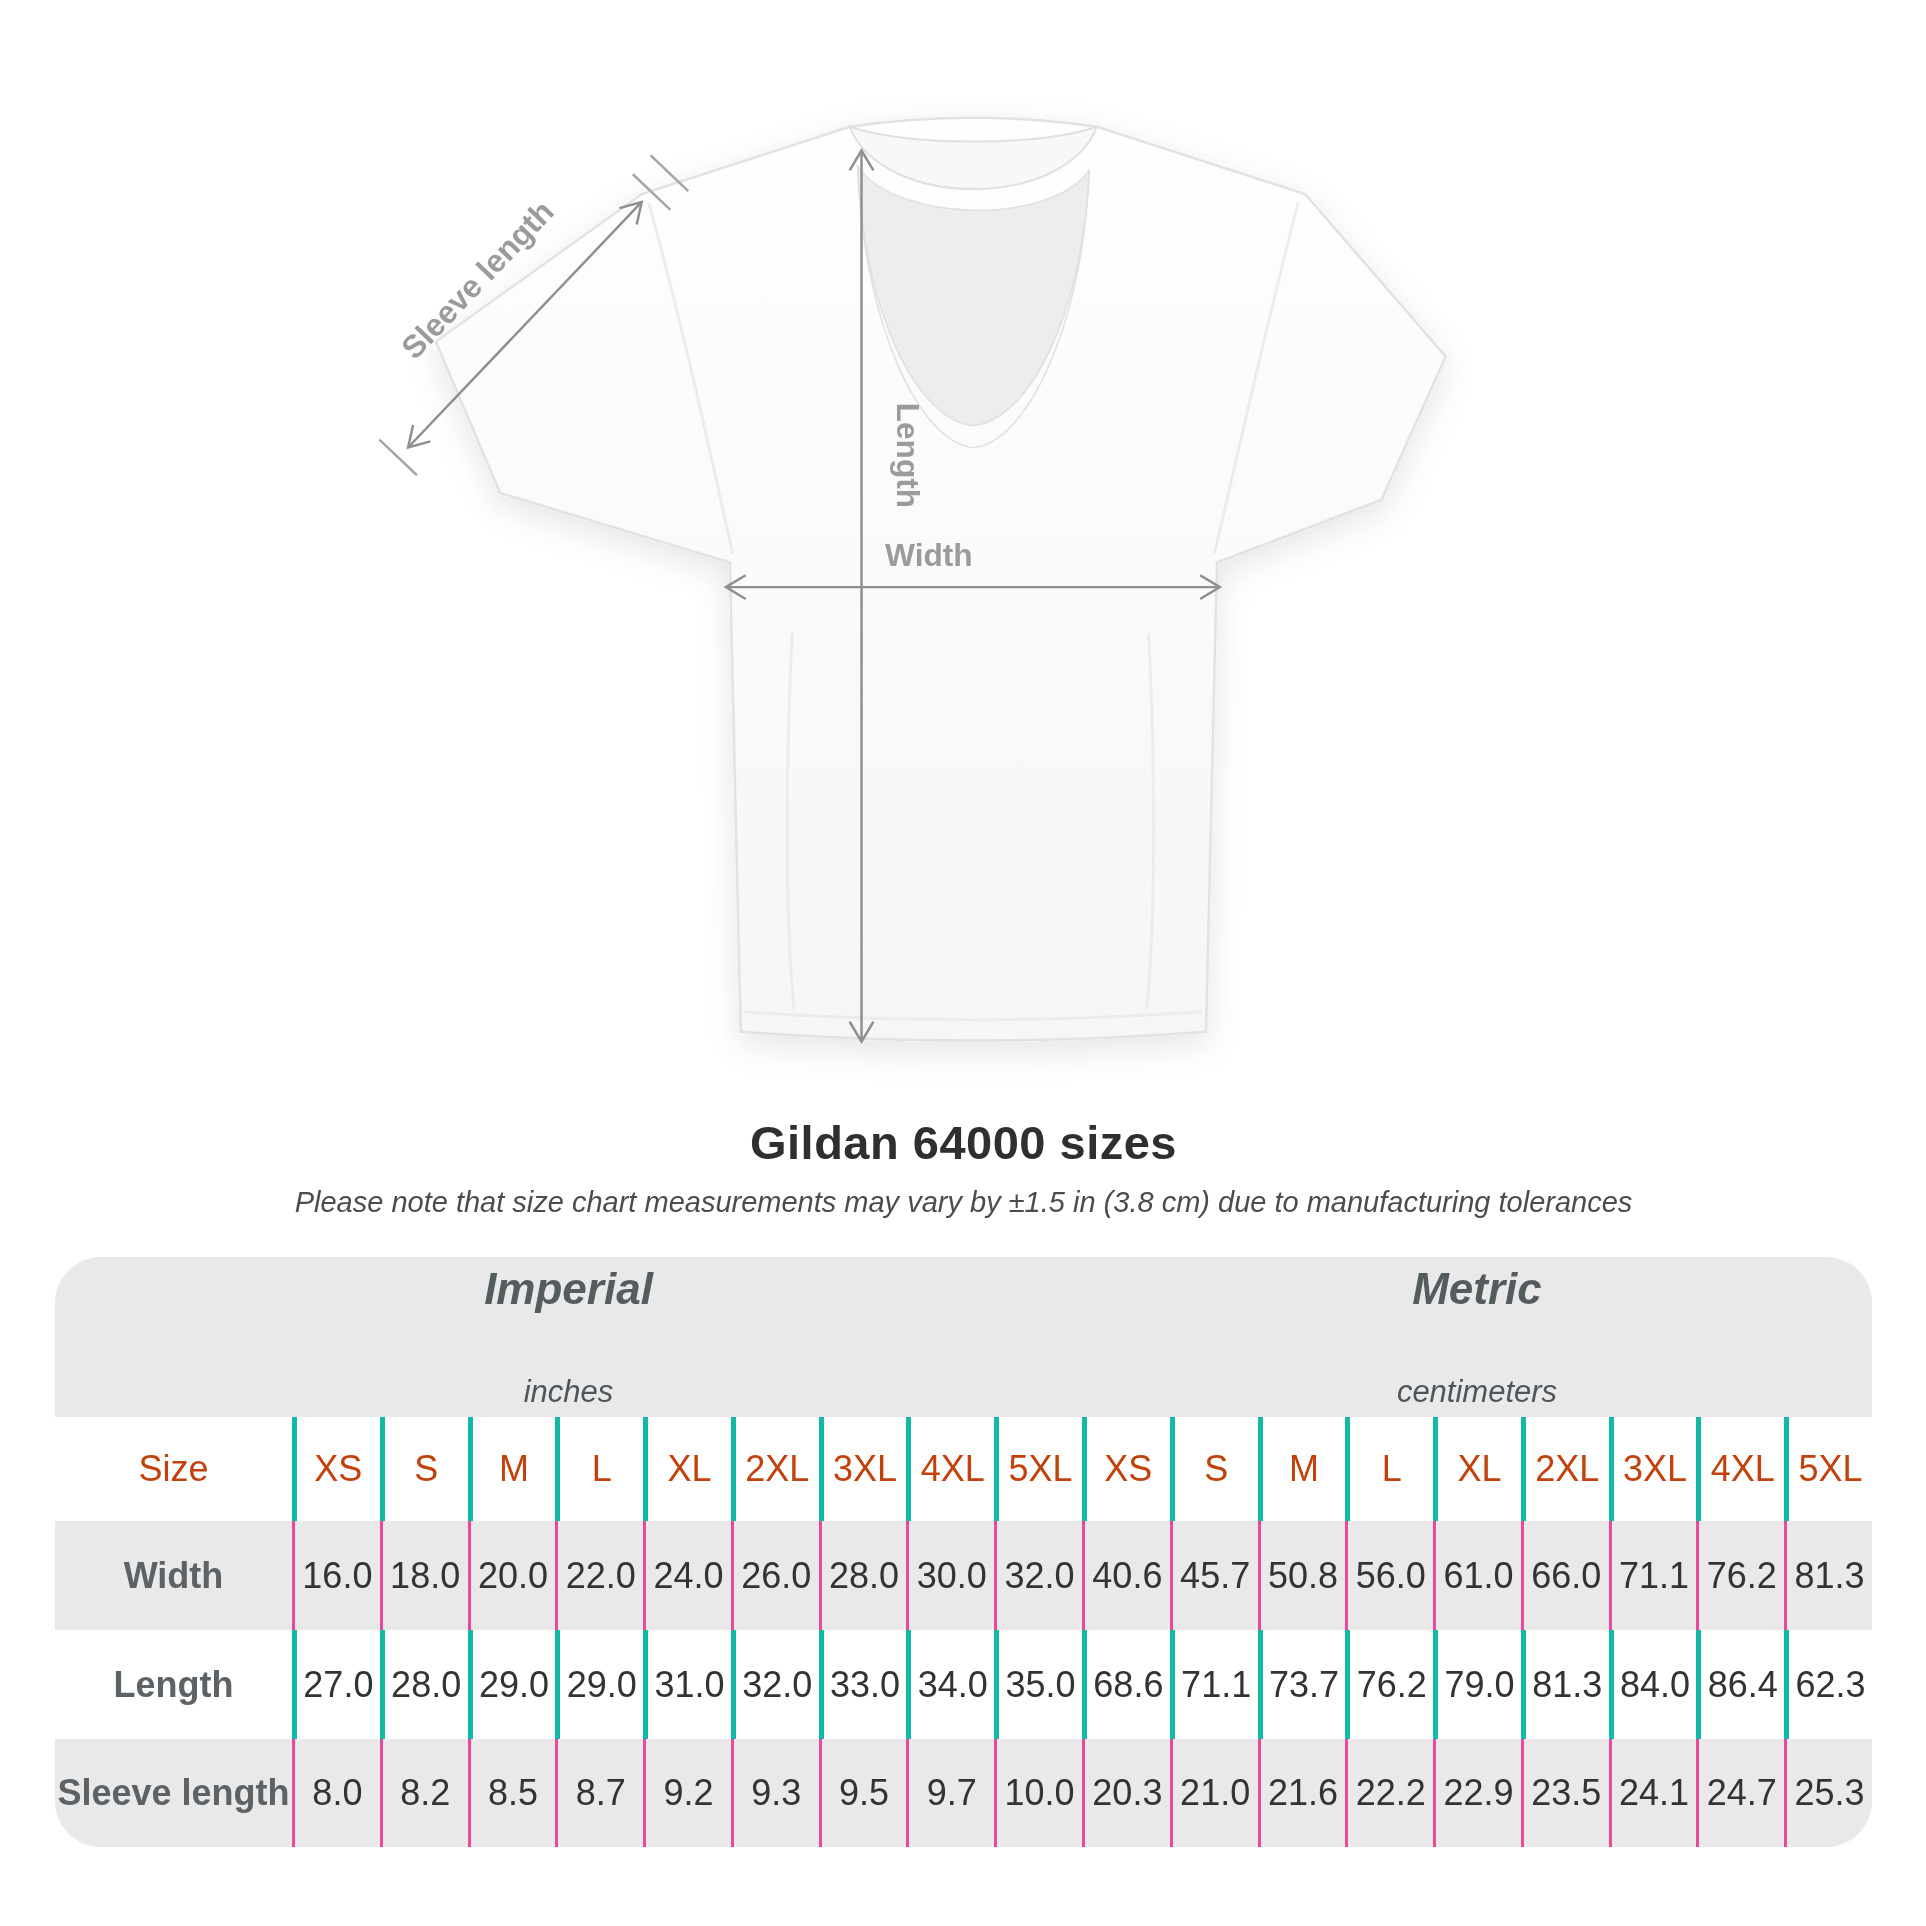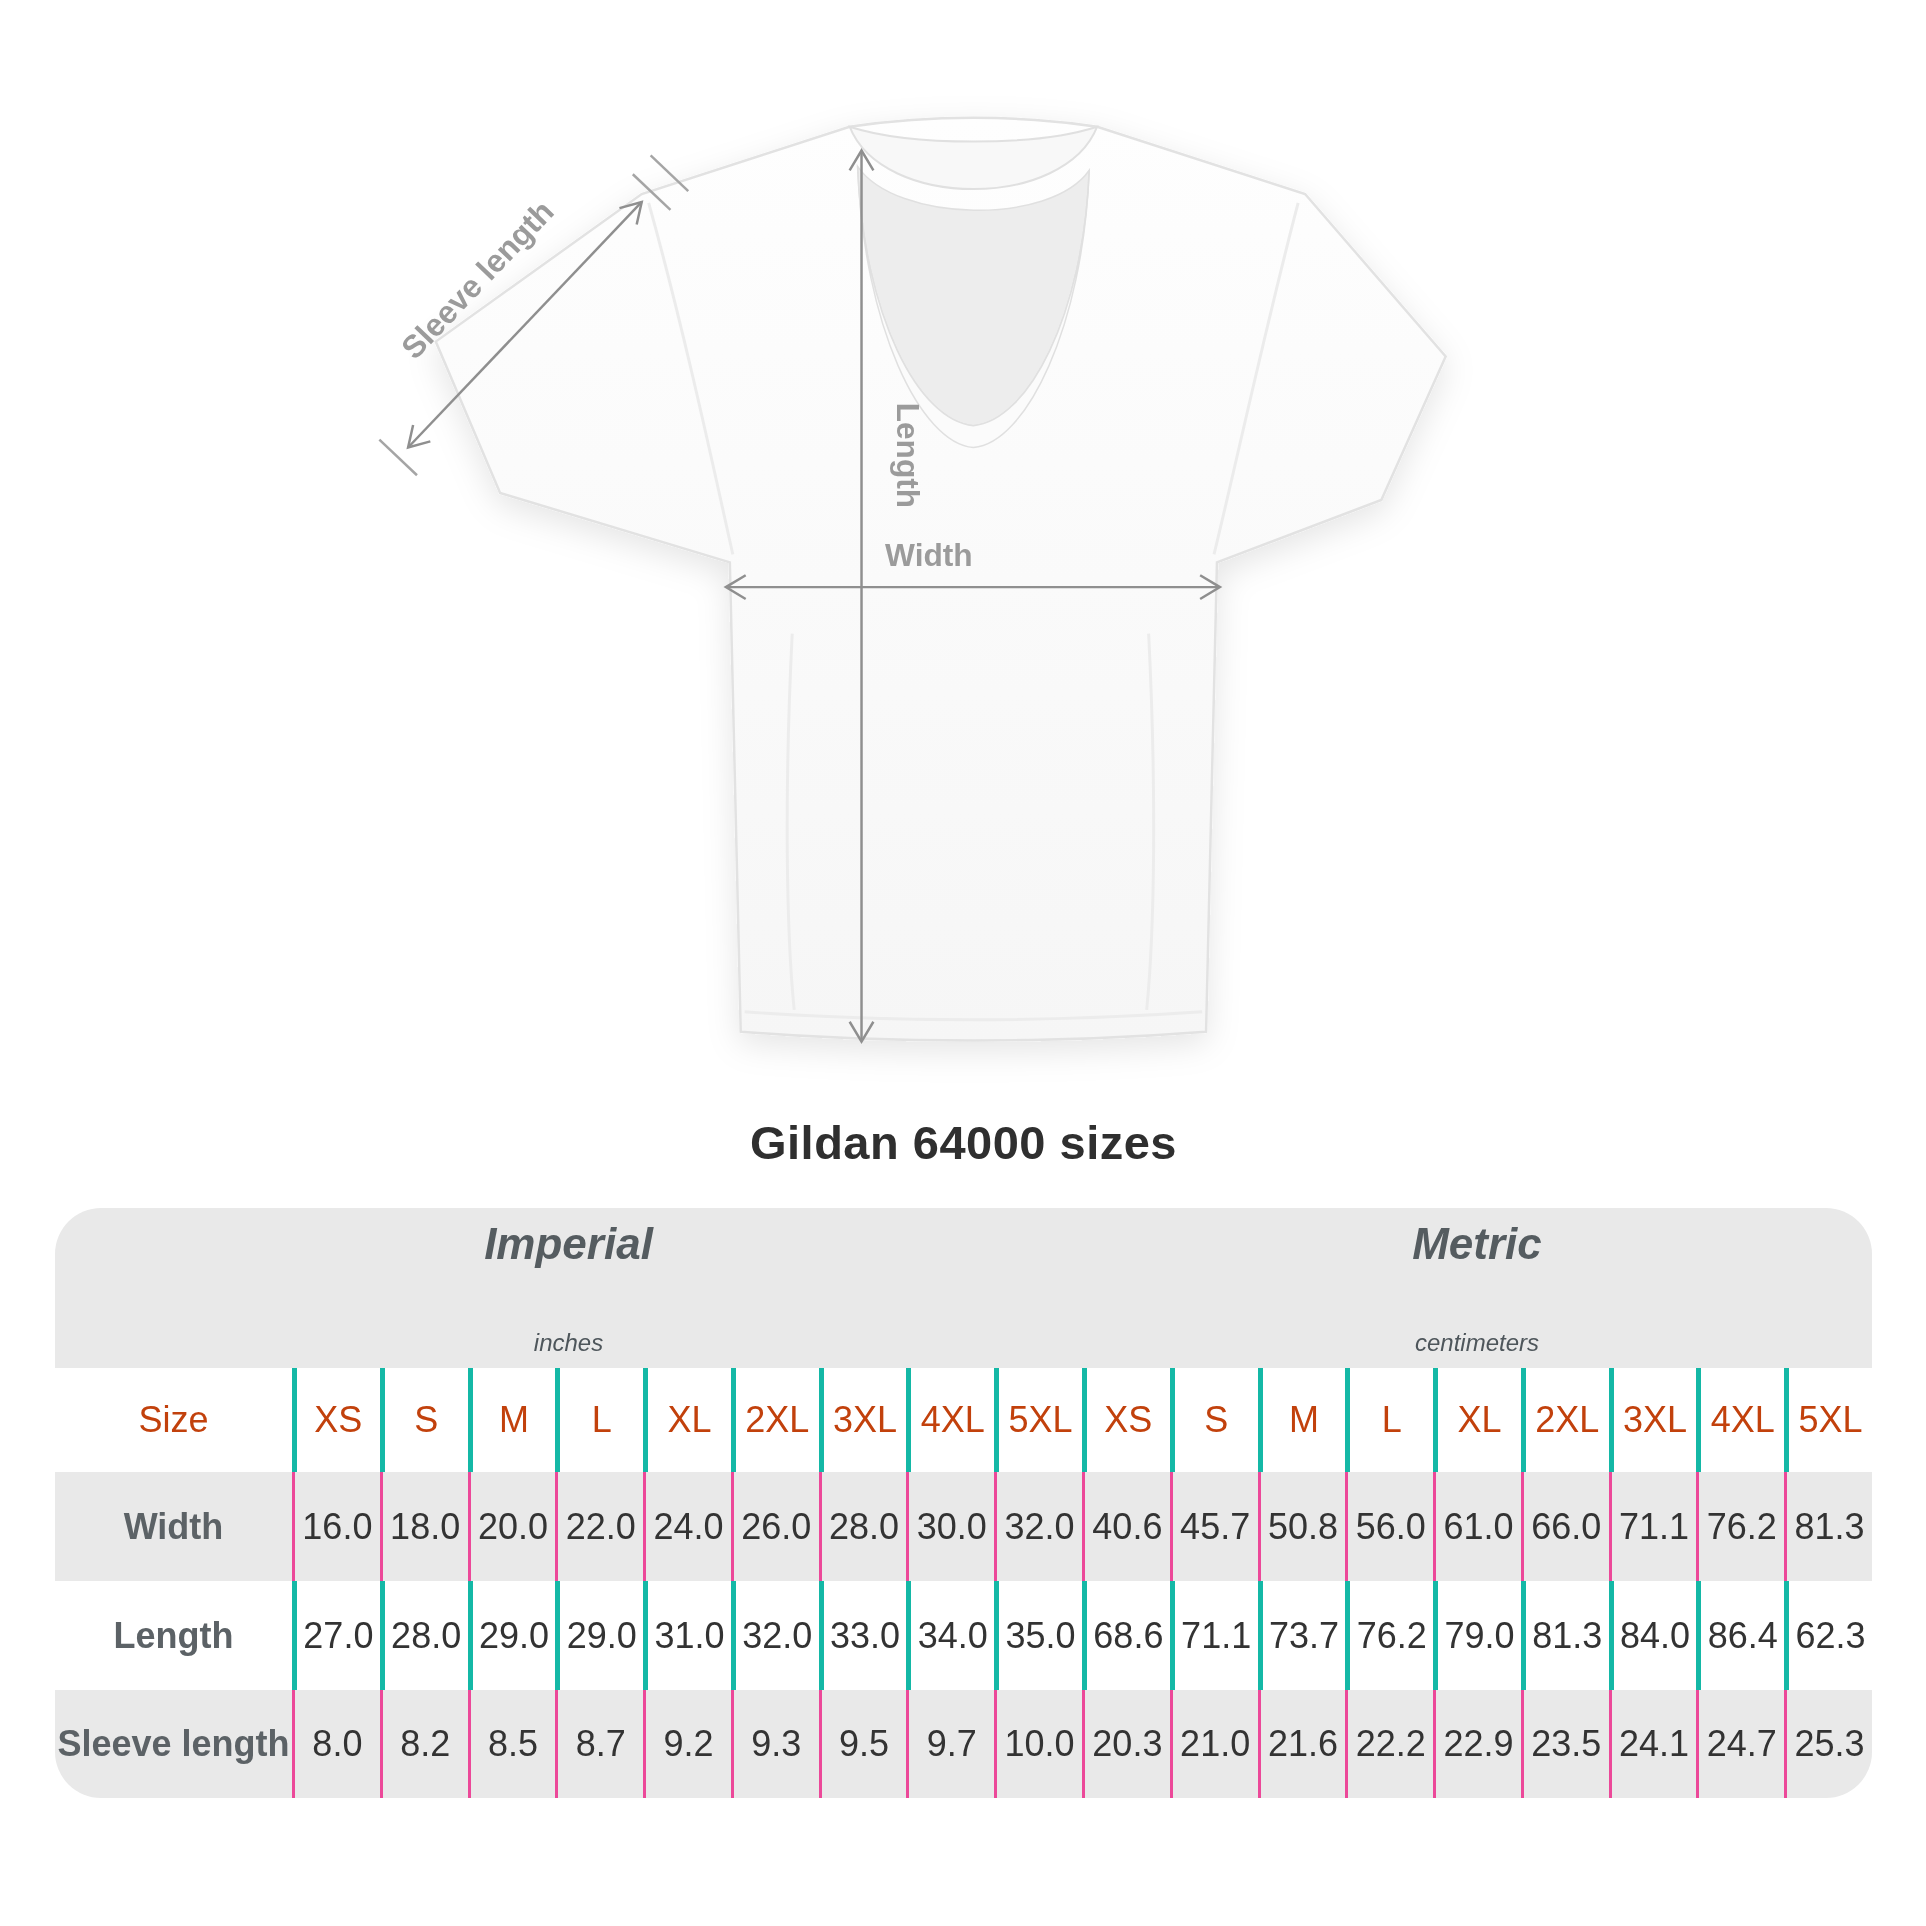--- a/index.html
+++ b/index.html
@@ -20,21 +20,21 @@
     width:1817px;margin:38px auto 0 auto;
     border-radius:46px;overflow:hidden;background:#ffffff;
     display:grid;
     grid-template-columns:237px repeat(18,1fr);
     grid-template-rows:160px 104px 109px 109px 108px;
   }
   .band{background:#e9e9e9;display:flex;flex-direction:column;align-items:center;justify-content:center;gap:36px;}
   .band-imperial{grid-column:1 / 11;}
   .band-metric{grid-column:11 / 20;}
   .gname{font-size:44px;font-weight:bold;font-style:italic;color:#555c60;}
-  .gunit{margin-top:24px;font-size:24px;font-style:italic;color:#4e565b;}
+  .gunit{margin-top:24px;font-size:31px;font-style:italic;color:#4e565b;}
 
   .cell{display:flex;align-items:center;justify-content:center;font-size:36px;color:#333333;background:#ffffff;}
   .hdr{font-weight:normal;color:#c2410c;}
   .rl{font-weight:bold;color:#5c6266;}
   .g{background:#e9e9e9;}
   .sep{border-left:5px solid #14b8a6;}
   .wsep{border-left:3px solid #ec4899;}
 </style>
 </head>
 <body>
@@ -128,20 +128,21 @@
       </g>
 
       <text transform="translate(490,290) rotate(-46.4)" text-anchor="middle" font-family="Liberation Sans, sans-serif" font-size="32" font-weight="bold" fill="#9b9b9b">Sleeve length</text>
       <text transform="translate(906,460) rotate(90)" text-anchor="middle" font-family="Liberation Sans, sans-serif" font-size="32" font-weight="bold" fill="#9b9b9b">Length</text>
       <text x="938" y="572" text-anchor="middle" font-family="Liberation Sans, sans-serif" font-size="32" font-weight="bold" fill="#9b9b9b">Width</text>
     </svg>
   </div>
 
   <div class="heading">
     <div class="title">Gildan 64000 sizes</div>
+    <div class="note">Please note that size chart measurements may vary by ±1.5 in (3.8 cm) due to manufacturing tolerances</div>
   </div>
 
   <div class="panel">
 
     <div class="band band-imperial">
       <div class="gname">Imperial</div>
       <div class="gunit">inches</div>
     </div>
     <div class="band band-metric">
       <div class="gname">Metric</div>

